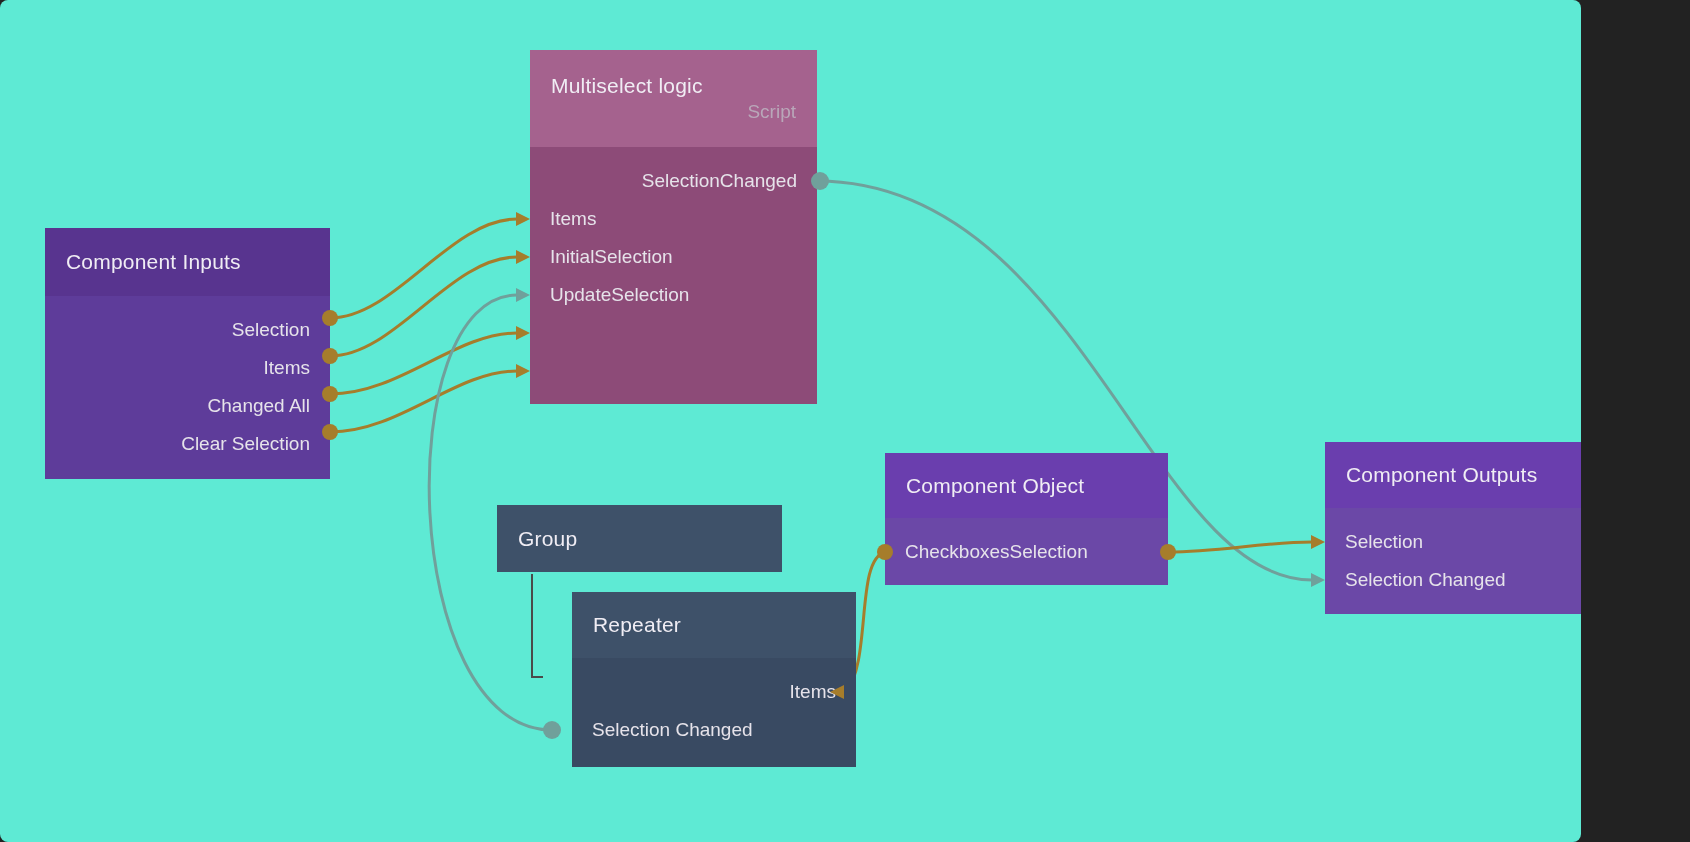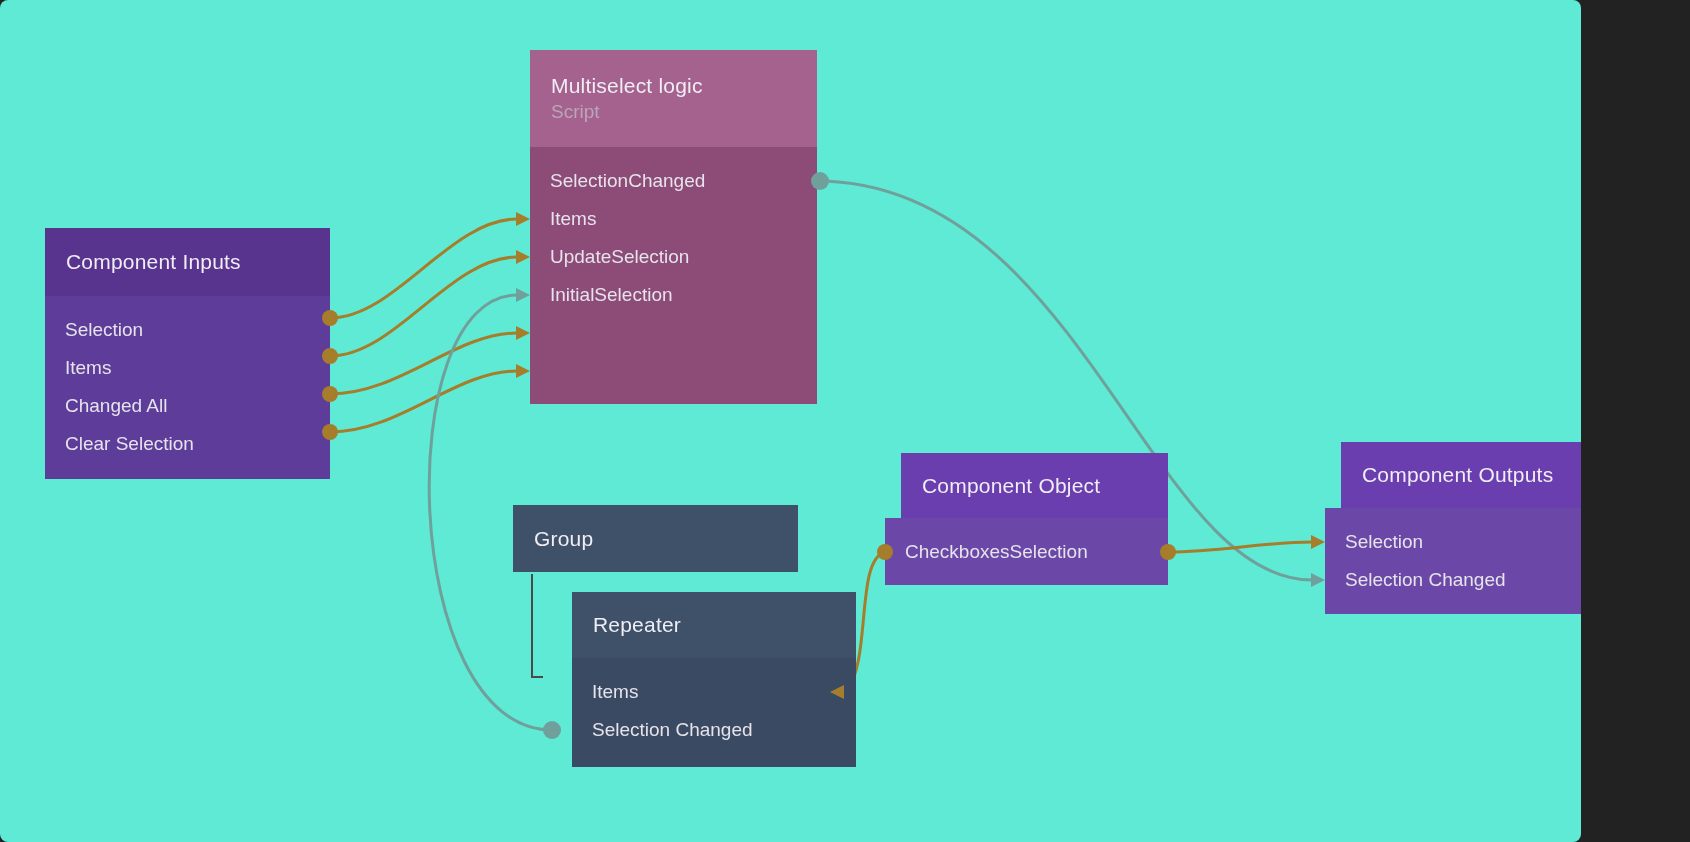--- a/index.html
+++ b/index.html
@@ -4,29 +4,29 @@
 <style>
   html,body{margin:0;padding:0;background:#222222;}
   #canvas{position:relative;width:1581px;height:842px;background:#5eead4;overflow:hidden;
           font-family:"Liberation Sans", sans-serif;border-radius:8px;}
   .layer{position:absolute;left:0;top:0;pointer-events:none;}
   #wires{z-index:1;}
   #ports{z-index:3;}
   .node{position:absolute;z-index:2;box-sizing:border-box;}
   .hdr{display:flex;flex-direction:column;justify-content:center;padding:0 21px;box-sizing:border-box;}
   .title{font-size:21px;font-weight:400;color:#f0edf4;letter-spacing:.2px;white-space:nowrap;}
-  .sub{font-size:19px;color:#b9a7b9;margin-top:3px;}
+  .sub{font-size:19px;color:#b9a7b9;margin-top:3px;text-align:right;}
   .body{box-sizing:border-box;padding-top:15px;}
   .row{height:38px;display:flex;align-items:center;padding:0 20px;font-size:19px;color:#e6e3ea;white-space:nowrap;}
-  .row.right{}
+  .row.right{justify-content:flex-end;}
   .row.split{justify-content:flex-start;}
   
   .mauve  .hdr{background:#a5628e;} .mauve  .body{background:#8d4b78;}
   .pdim   .hdr{background:#58348f;} .pdim   .body{background:#5e3c9a;}
-  .purple .hdr{background:#6a3eae;margin-left:16px;} .purple .body{background:#6b48a7;}
+  .purple .hdr{background:#6a3eae;} .purple .body{background:#6b48a7;}
   .slate  .hdr{background:#3e5169;} .slate  .body{background:#394a62;}
 </style>
 </head>
 <body>
 
 <div id="canvas">
 
   <svg id="wires" class="layer" width="1690" height="842">
 
     <path d="M 532 574 L 532 677 L 543 677" fill="none" stroke-width="2" stroke="#4a4a4a"></path>
@@ -46,24 +46,24 @@
       <span class="sub">Script</span>
     </div>
     <div class="body" style="height:257px">
       <div class="row right">
         <span>SelectionChanged</span>
       </div>
       <div class="row">
         <span>Items</span>
       </div>
       <div class="row">
-        <span>UpdateSelection</span>
+        <span>InitialSelection</span>
       </div>
       <div class="row">
-        <span>InitialSelection</span>
+        <span>UpdateSelection</span>
       </div>
     </div>
   </div>
 
   <div class="node pdim" style="left:45px;top:228px;width:285px;height:251px">
     <div class="hdr" style="height:68px">
       <span class="title">Component Inputs</span>
     </div>
     <div class="body" style="height:183px">
       <div class="row right">
@@ -74,21 +74,21 @@
       </div>
       <div class="row right">
         <span>Changed All</span>
       </div>
       <div class="row right">
         <span>Clear Selection</span>
       </div>
     </div>
   </div>
 
-  <div class="node slate" style="left:513px;top:505px;width:285px;height:67px">
+  <div class="node slate" style="left:497px;top:505px;width:285px;height:67px">
     <div class="hdr" style="height:67px">
       <span class="title">Group</span>
     </div>
   </div>
 
   <div class="node slate" style="left:572px;top:592px;width:284px;height:175px">
     <div class="hdr" style="height:66px">
       <span class="title">Repeater</span>
     </div>
     <div class="body" style="height:109px">

